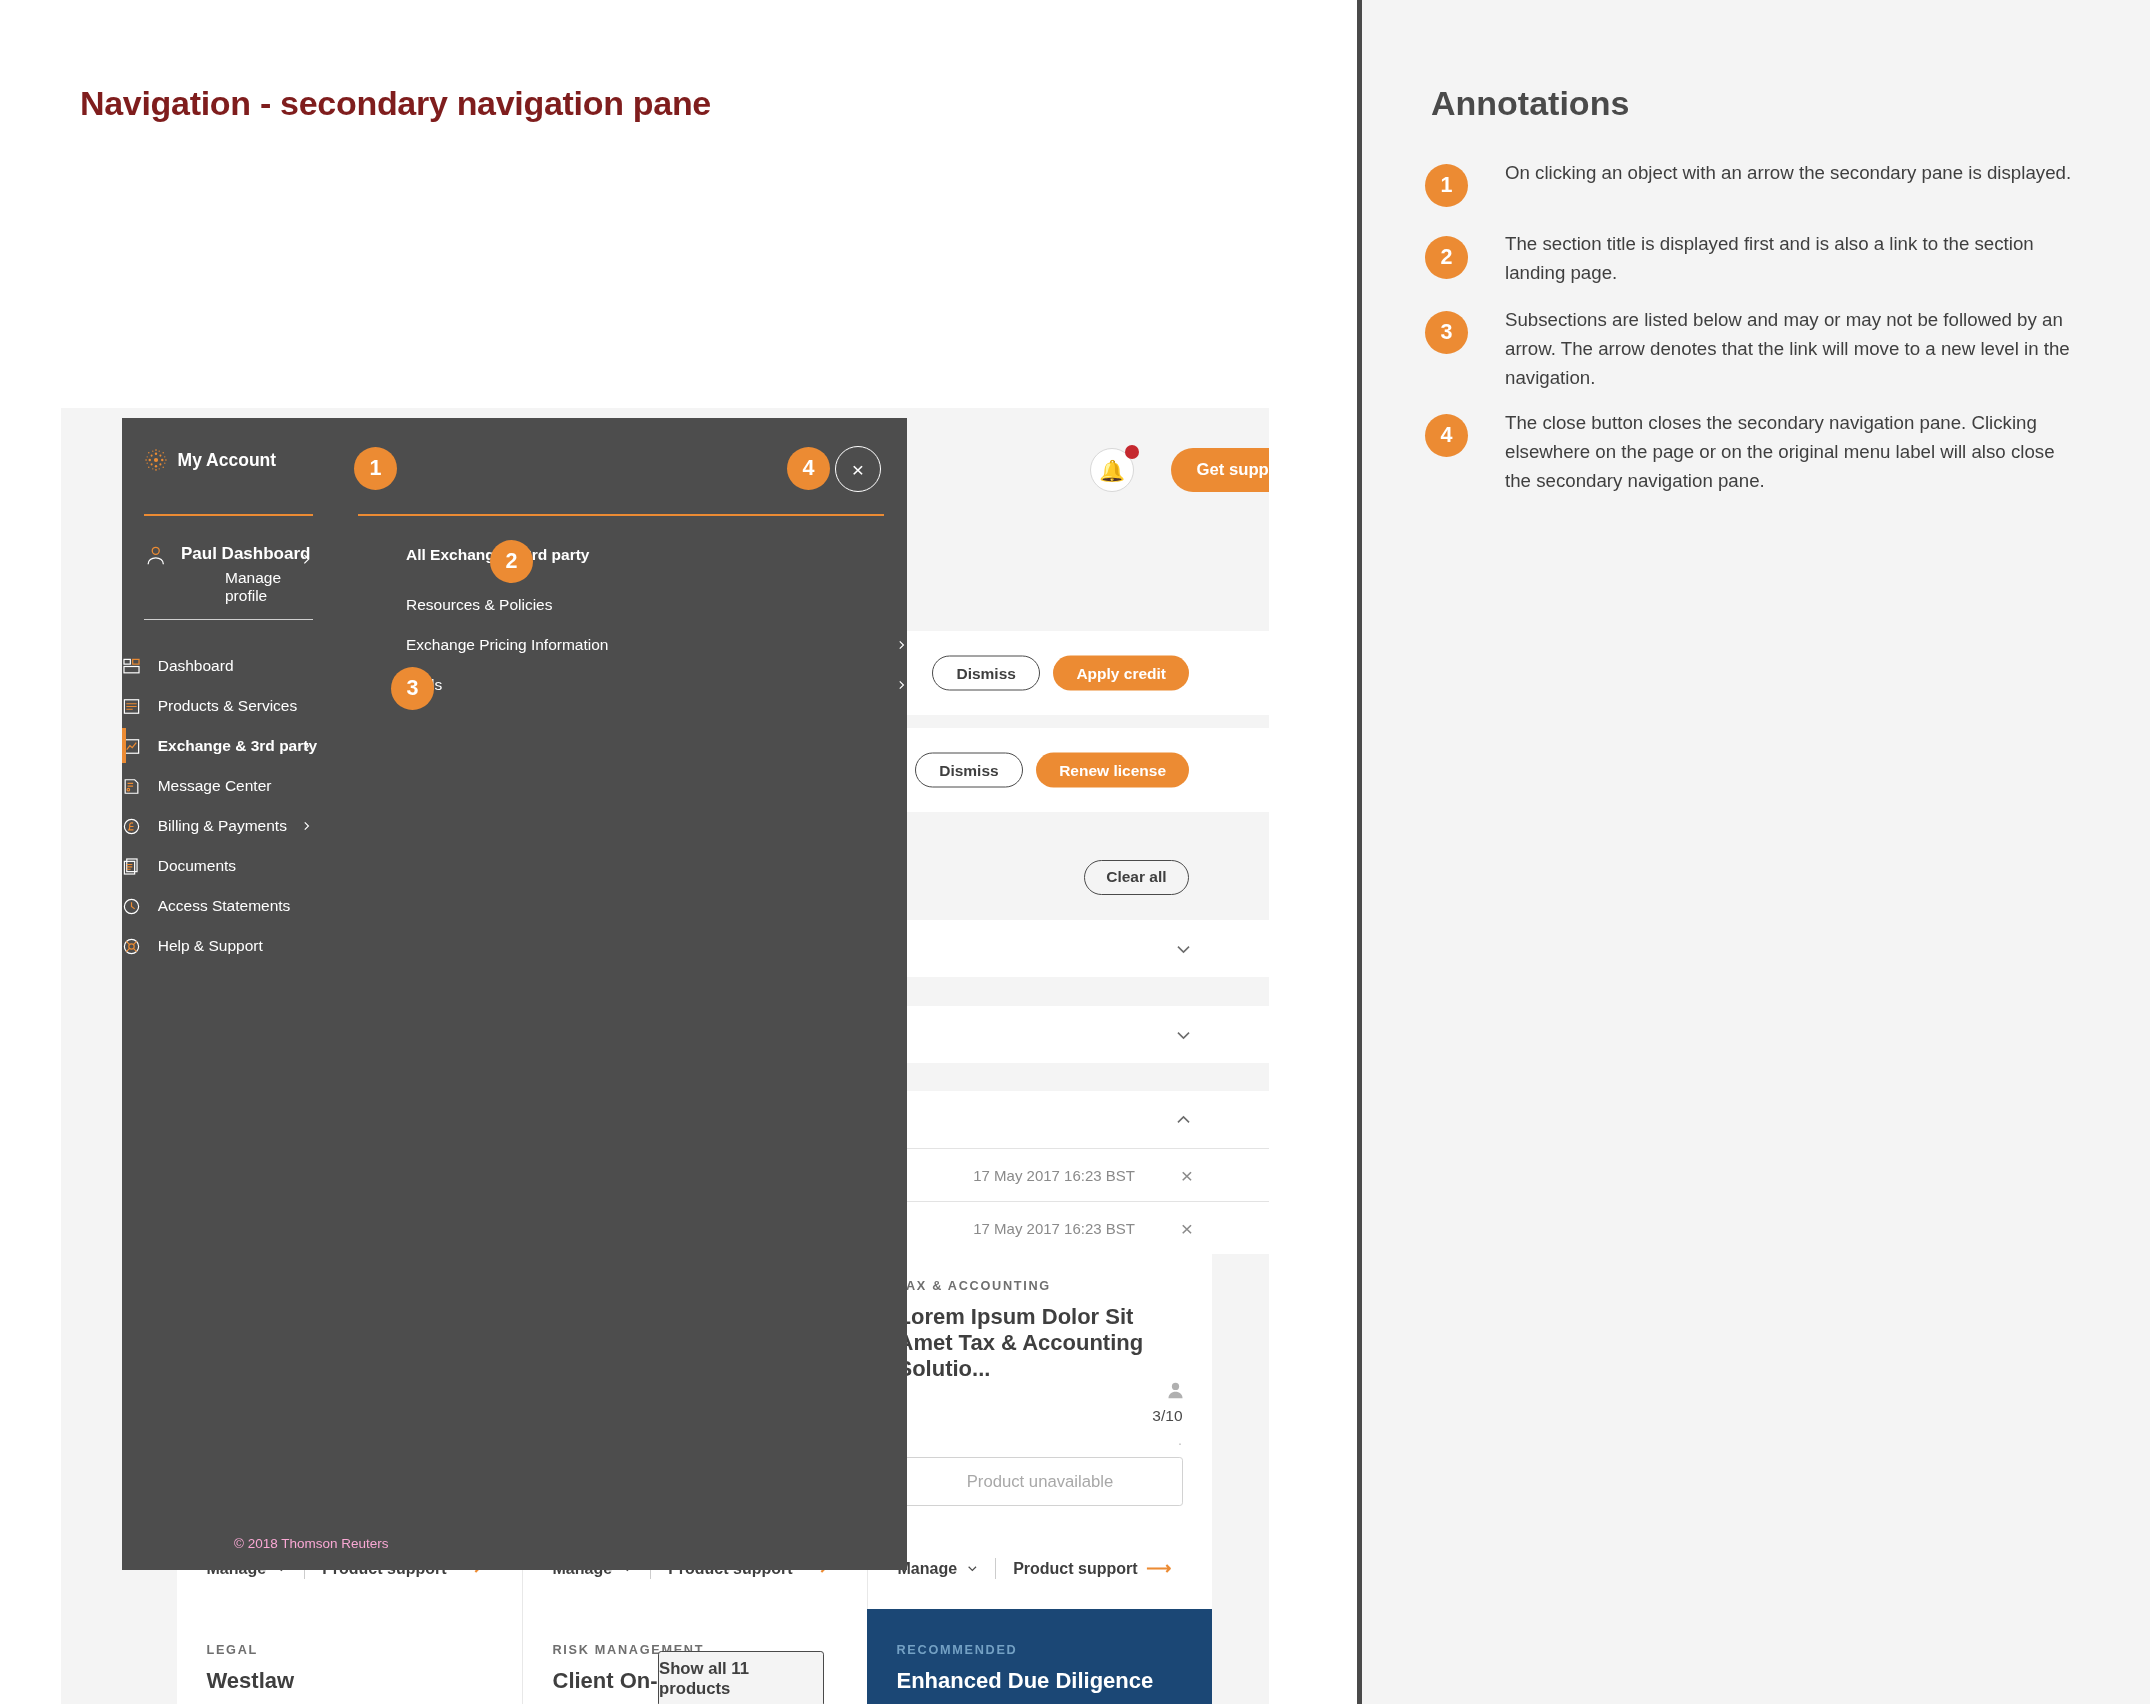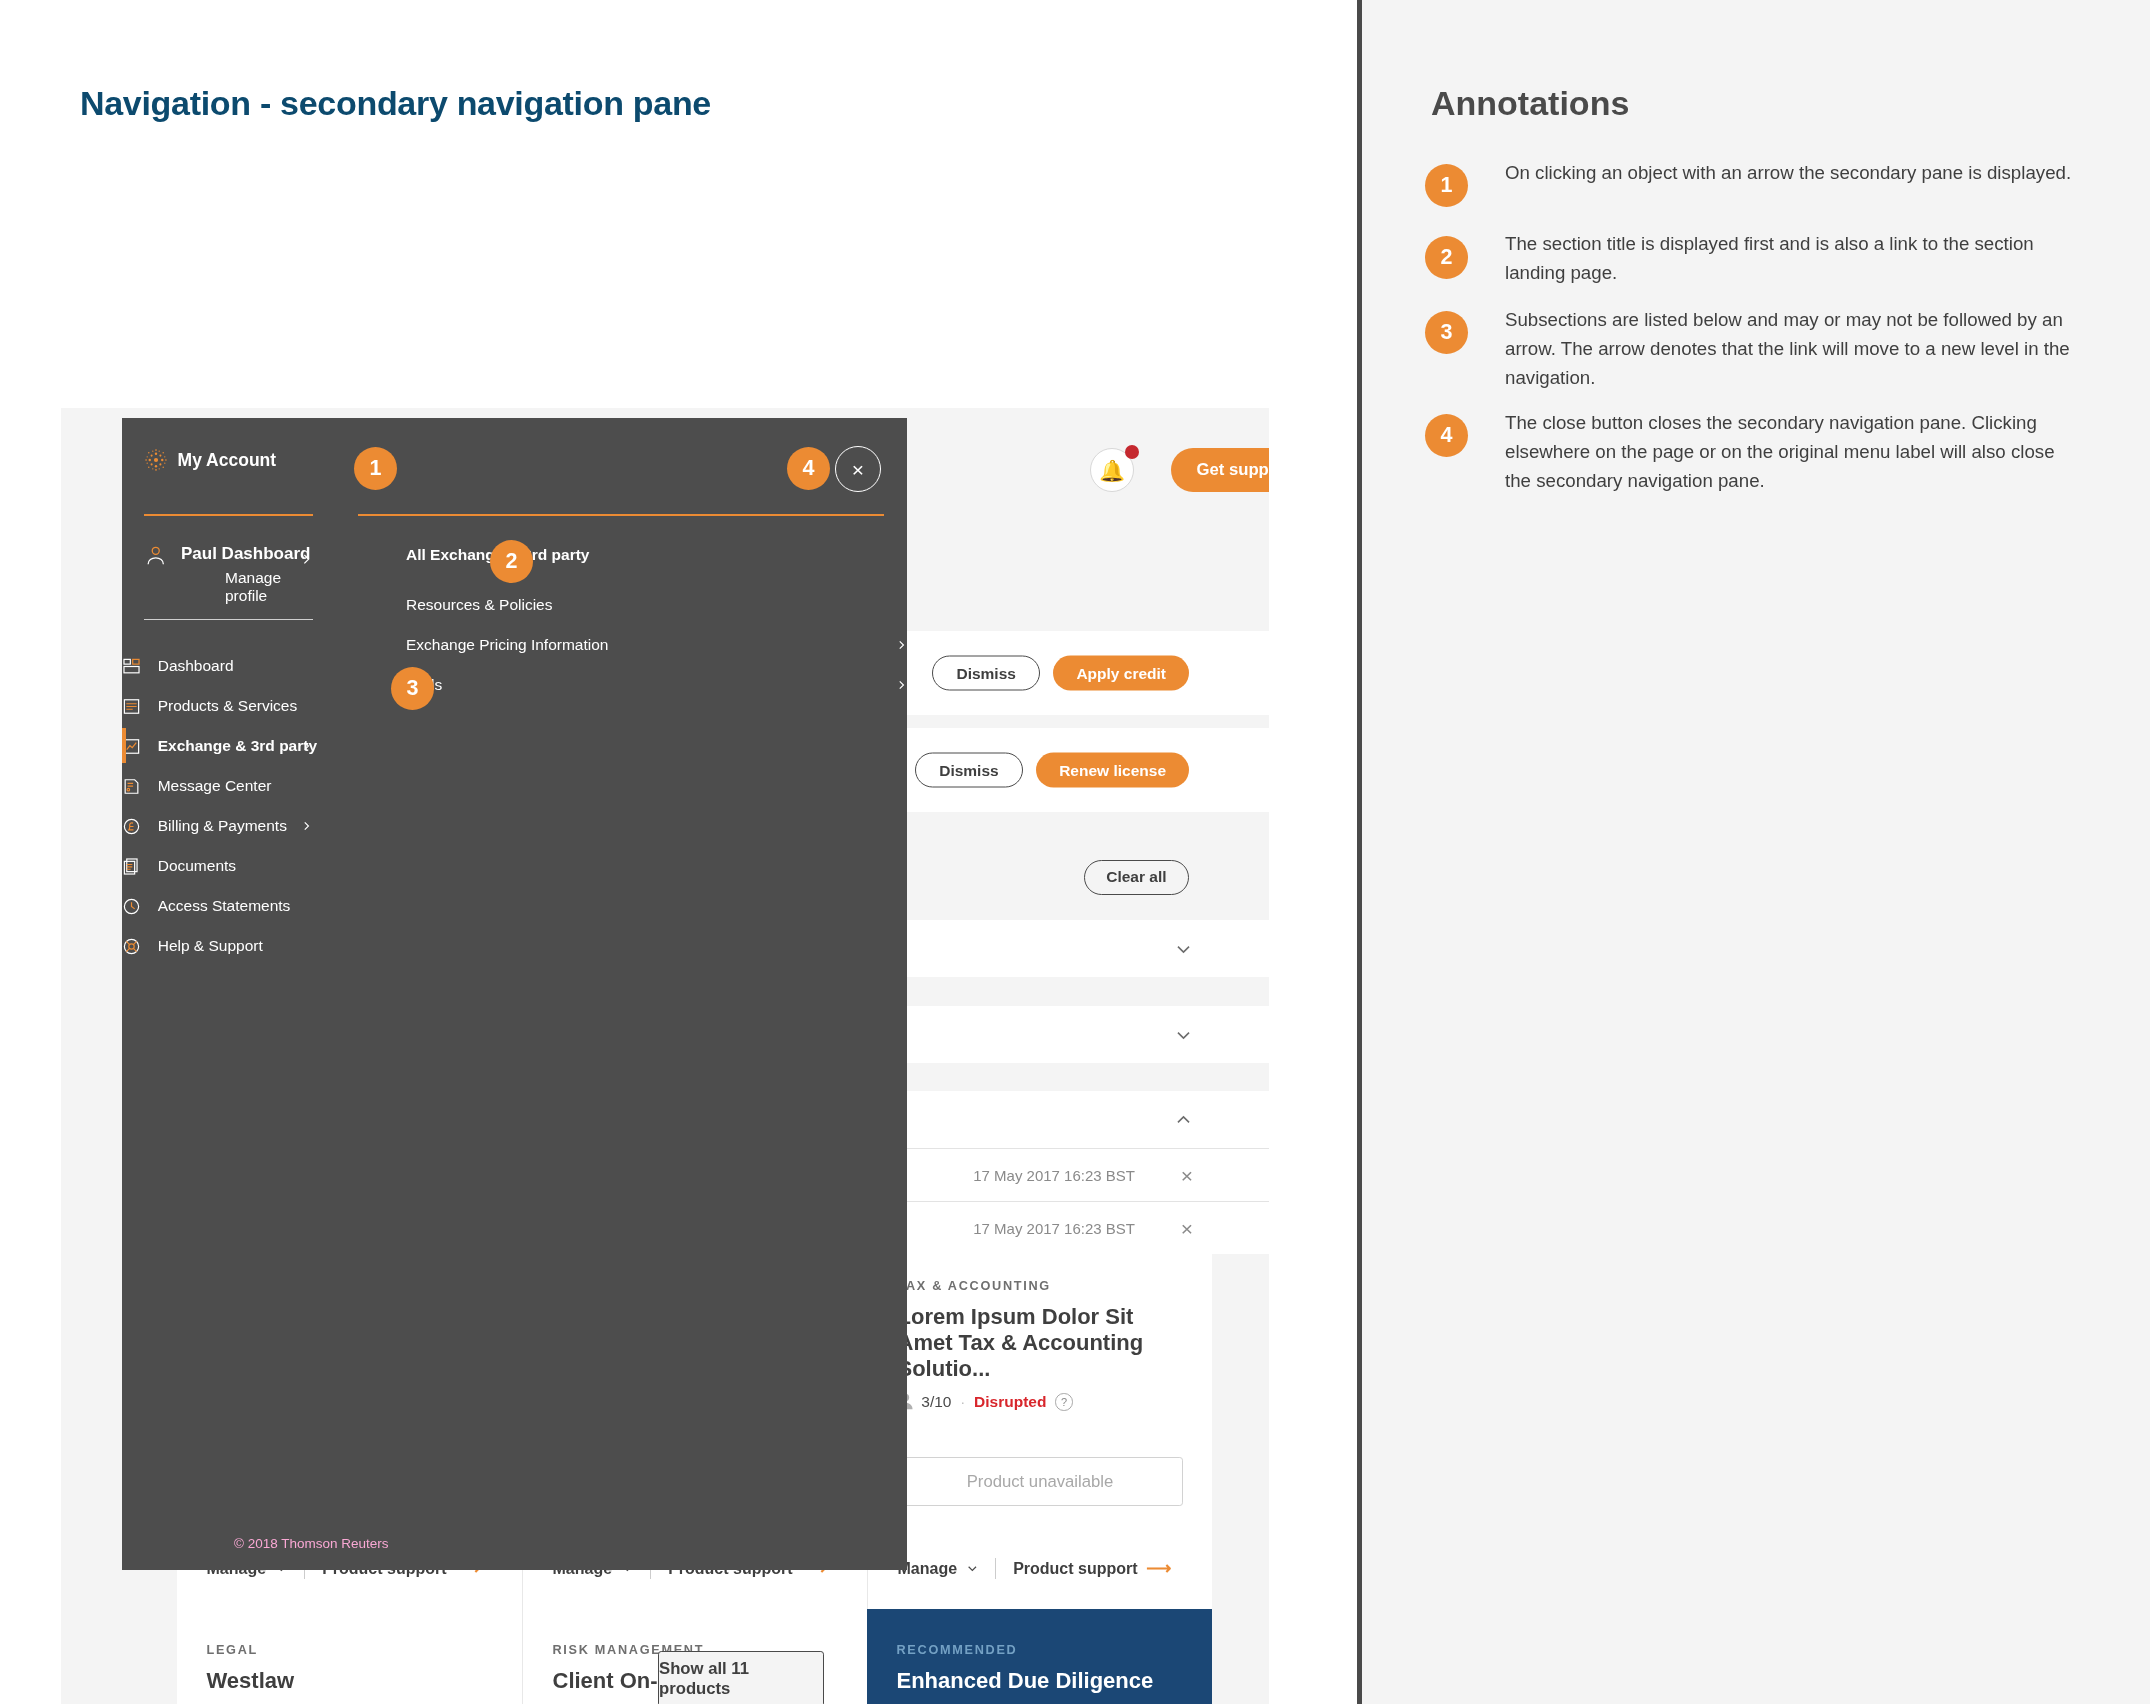--- a/index.html
+++ b/index.html
@@ -11,21 +11,21 @@
   }
   #page { position: relative; width: 2151px; height: 1705px; }
 
   
   #spec-col {
     position: absolute; left: 0; top: 0; width: 1357px; height: 1705px;
     background: #ffffff;
   }
   #spec-title {
     position: absolute; left: 80px; top: 84px;
-    font-size: 34px; font-weight: bold; color: #0c4a6e;
+    font-size: 34px; font-weight: bold; color: #7f1d1d;
     letter-spacing: -0.3px;
   }
 
   
   #col-divider {
     position: absolute; left: 1357px; top: 0; width: 4.8px; height: 1705px;
     background: #4a4a4a;
   }
 
   
@@ -175,22 +175,22 @@
   .pcard.first { border-left: none; }
   .pcard-eyebrow {
     font-size: 12.7px; font-weight: bold; letter-spacing: 1.7px;
     color: #6f6f6f; text-transform: uppercase;
   }
   .pcard-title {
     margin-top: 11px; font-size: 22px; font-weight: bold;
     color: #3f3f3f; line-height: 26px;
   }
   .pcard-meta {
-    margin-top: 11px; display: flex; align-items: flex-start; gap: 8.8px;
-    font-size: 15.5px; color: #4a4a4a;
+    display: flex; align-items: flex-end; gap: 8.8px;
+    font-size: 15.5px; color: #4a4a4a; flex-direction: column;
   }
   .person-icon { width: 15px; height: 16.7px; color: #b0b0b0; }
   .person-icon svg { display: block; width: 15px; height: 16.7px; }
   .meta-sep { color: #c0c0c0; font-size: 15px; }
   .status-op { color: #76a13a; font-weight: bold; }
   .status-dis { color: #d8262c; font-weight: bold; }
   .qmark {
     width: 17.5px; height: 17.5px; border-radius: 50%;
     border: 1.1px solid #a9a9a9; color: #8c8c8c;
     font-size: 11px; display: flex; align-items: center; justify-content: center;

